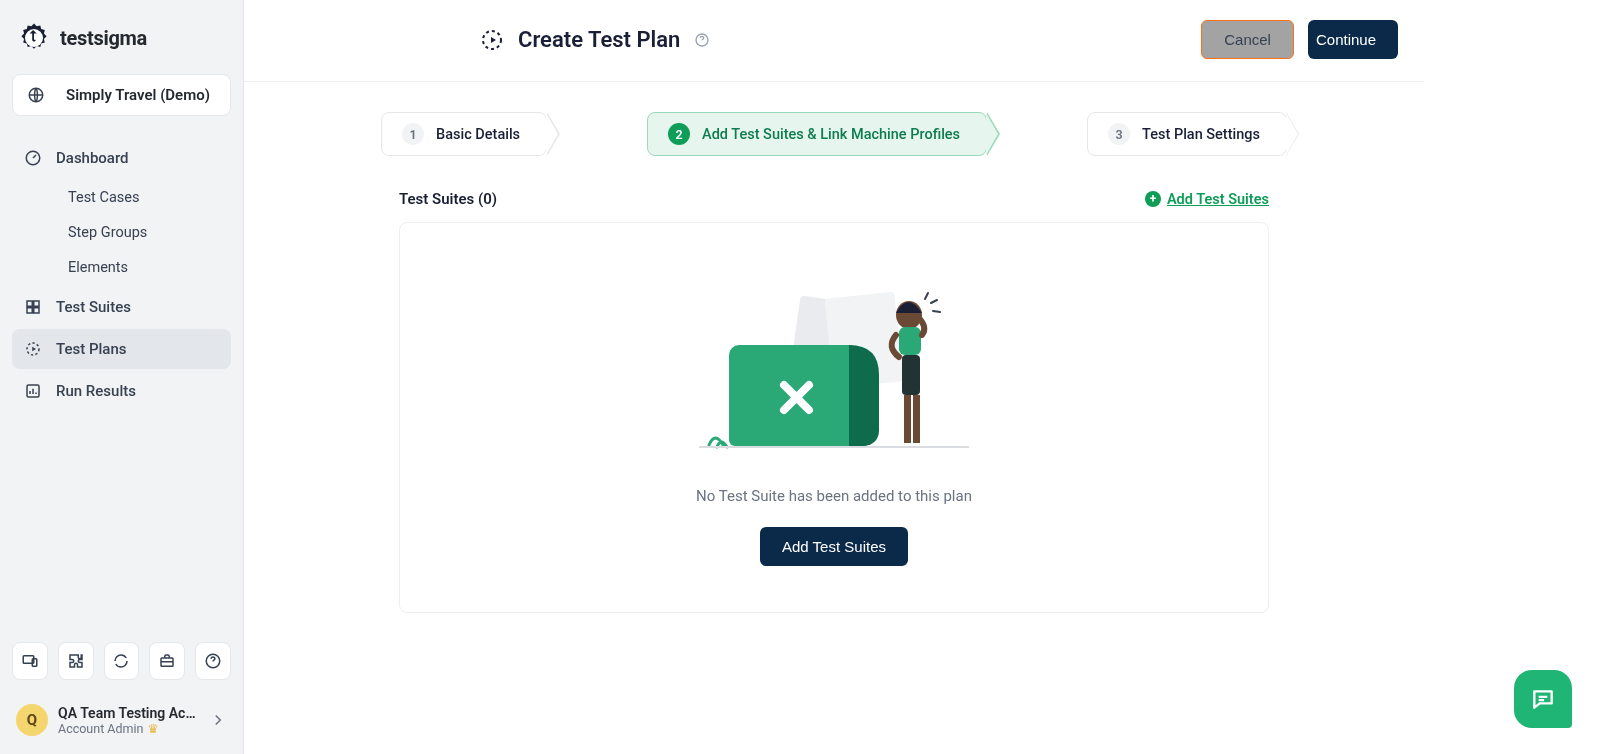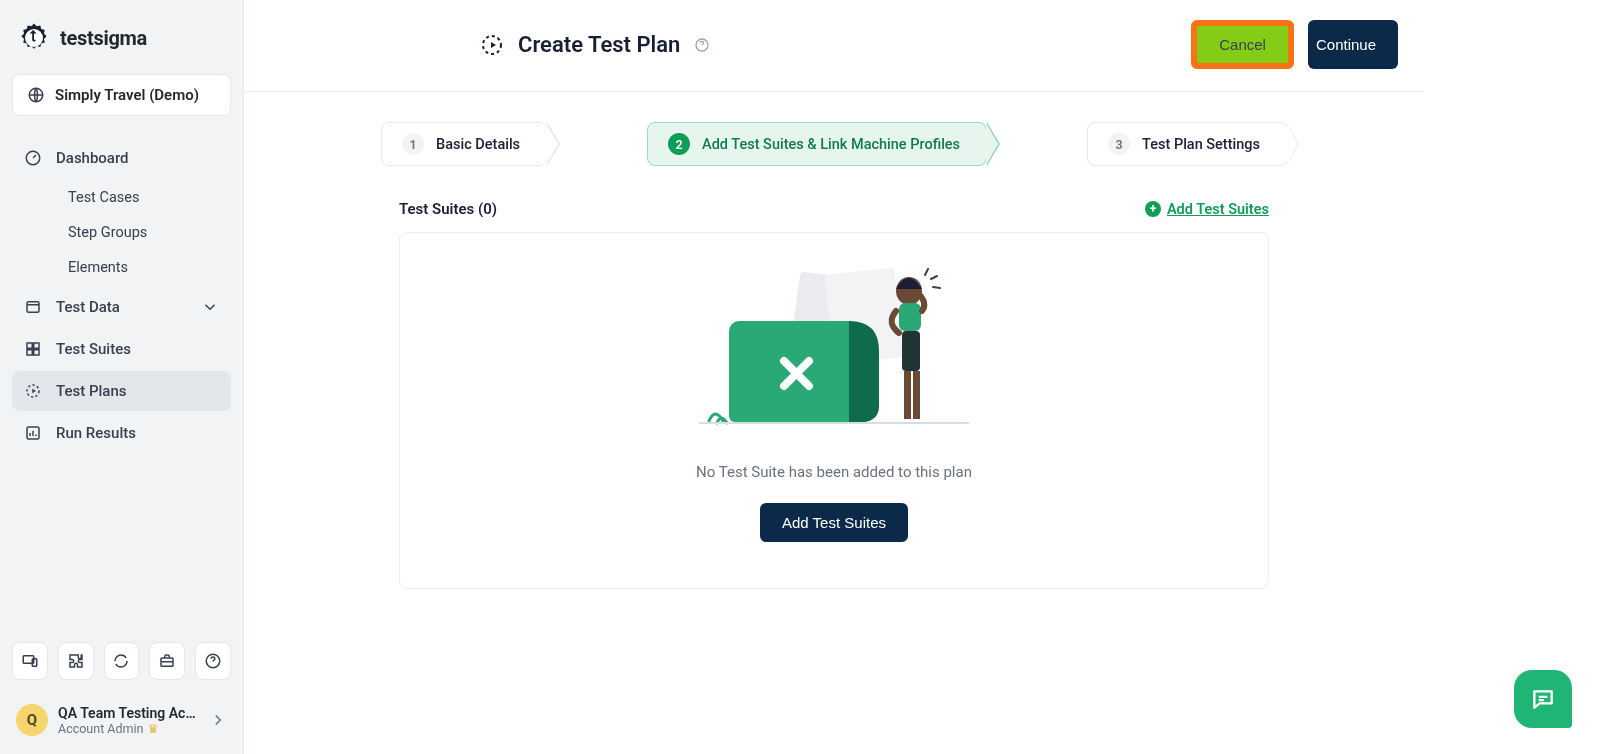--- a/index.html
+++ b/index.html
@@ -4,21 +4,21 @@
 <style>
 * { box-sizing: border-box; margin: 0; padding: 0; }
 body { font-family: -apple-system, BlinkMacSystemFont, 'Segoe UI', Roboto, sans-serif; background: #fff; color: #1a1f36; overflow: hidden; }
 .app { display: flex; width: 1424px; height: 754px; }
 
 
 .sidebar { width: 244px; background: #f1f3f5; display: flex; flex-direction: column; padding: 18px 12px 12px; border-right: 1px solid #e5e7eb; }
 .logo { display: flex; align-items: center; gap: 8px; padding: 2px 4px 18px 4px; }
 .logo-icon { width: 36px; height: 36px; }
 .logo-text { font-size: 20px; font-weight: 700; color: #24292f; letter-spacing: -0.3px; }
-.project-sel { background: #fff; border: 1px solid #e5e7eb; border-radius: 8px; padding: 11px 14px; display: flex; align-items: center; gap: 10px; font-weight: 600; font-size: 15px; color: #24292f; margin-bottom: 22px; cursor: pointer; }
+.project-sel { background: #fff; border: 1px solid #e5e7eb; border-radius: 8px; padding: 11px 14px; display: flex; align-items: center; gap: 21px; font-weight: 600; font-size: 15px; color: #24292f; margin-bottom: 22px; cursor: pointer; }
 .nav { display: flex; flex-direction: column; gap: 2px; justify-content: flex-end; }
 .nav-item { display: flex; align-items: center; padding: 11px 12px; border-radius: 8px; cursor: pointer; font-size: 15px; font-weight: 500; color: #374151; gap: 14px; }
 .nav-item.active { background: #e3e6ea; }
 .nav-item .chev { margin-left: auto; }
 .nav-sub { padding-left: 44px; }
 .nav-sub .nav-item { font-weight: 400; font-size: 14.5px; padding: 9px 12px; }
 .sidebar-spacer { flex: 1; }
 .sidebar-tools { display: flex; gap: 10px; padding: 0 0 18px 0; }
 .tool-btn { width: 38px; height: 38px; background: #fff; border: 1px solid #e5e7eb; border-radius: 8px; display: flex; align-items: center; justify-content: center; cursor: pointer; }
 .user-row { display: flex; align-items: center; gap: 10px; padding: 6px 4px; cursor: pointer; }
@@ -27,40 +27,40 @@
 .user-name { font-size: 14px; font-weight: 600; color: #24292f; white-space: nowrap; overflow: hidden; text-overflow: ellipsis; }
 .user-role { font-size: 12.5px; color: #6b7280; display: flex; align-items: center; gap: 4px; }
 
 
 .main { flex: 1; display: flex; flex-direction: column; }
 .topbar { display: flex; align-items: center; padding: 20px 26px 22px 26px; border-bottom: 1px solid #eceef1; justify-content: center; }
 .topbar-title { display: flex; align-items: center; gap: 14px; margin-left: 210px; }
 .page-title { font-size: 22px; font-weight: 600; color: #1a1f36; }
 .topbar-actions { margin-left: auto; display: flex; gap: 14px; }
 .btn { border-radius: 6px; padding: 10px 22px; font-size: 15px; font-weight: 500; cursor: pointer; border: none; }
-.btn-secondary { background: #84cc16; color: #374151; border: 6px solid #f97316; }
+.btn-secondary { background: #a3a3a3; color: #374151; border: 1px solid #f97316; }
 .btn-primary { background: #0b2a49; color: #fff; padding-left: 8px; }
 .content { flex: 1; padding: 30px 40px; overflow: auto; }
 
 
 .stepper { display: flex; justify-content: center; gap: 100px; margin-bottom: 34px; }
 .step { display: flex; align-items: center; gap: 12px; padding: 10px 26px 10px 20px; border: 1px solid #e5e7eb; border-radius: 8px; position: relative; font-size: 14.5px; font-weight: 500; }
 .step.active { background: #e6f6ee; border-color: #9bd9bc; color: #0d7c4f; }
 .step.active .step-num { background: #0f9d58; color: #fff; }
 .step-num { width: 22px; height: 22px; border-radius: 50%; background: #f1f3f5; color: #6b7280; display: flex; align-items: center; justify-content: center; font-size: 12.5px; font-weight: 600; }
 .step::after { content: ''; position: absolute; right: -12px; top: 50%; transform: translateY(-50%); width: 0; height: 0; border-top: 21px solid transparent; border-bottom: 21px solid transparent; border-left: 12px solid #fff; }
 .step::before { content: ''; position: absolute; right: -13.5px; top: 50%; transform: translateY(-50%); width: 0; height: 0; border-top: 22px solid transparent; border-bottom: 22px solid transparent; border-left: 13px solid #e5e7eb; }
 .step.active::after { border-left-color: #e6f6ee; }
 .step.active::before { border-left-color: #9bd9bc; }
 
 
 .suites-header { display: flex; align-items: center; justify-content: space-between; max-width: 870px; margin: 0 auto; font-size: 15px; font-weight: 600; color: #1a1f36; }
 .add-link { color: #0f9d58; font-weight: 600; font-size: 14.5px; display: flex; align-items: center; gap: 6px; cursor: pointer; text-decoration: underline; }
 .add-link .plus { width: 16px; height: 16px; border-radius: 50%; background: #0f9d58; color: #fff; display: flex; align-items: center; justify-content: center; font-size: 12px; font-weight: 700; text-decoration: none; }
-.empty-card { max-width: 870px; margin: 14px auto 0; border: 1px solid #eceef1; border-radius: 8px; padding: 28px 20px 46px; display: flex; flex-direction: column; align-items: center; gap: 22px; }
+.empty-card { max-width: 870px; margin: 14px auto 0; border: 1px solid #eceef1; border-radius: 8px; padding: 62px 20px 46px; display: flex; flex-direction: column; align-items: center; gap: 22px; }
 .illus { width: 270px; height: 180px; display: flex; align-items: flex-end; justify-content: center; }
 .empty-text { color: #6b7280; font-size: 15px; }
 .btn-dark { background: #0b2a49; color: #fff; border-radius: 6px; padding: 11px 22px; font-size: 15px; font-weight: 500; cursor: pointer; border: none; }
 
 
 .chat-fab { position: fixed; right: 28px; bottom: 26px; width: 58px; height: 58px; background: #1fb574; border-radius: 18px 18px 4px 18px; display: flex; align-items: center; justify-content: center; cursor: pointer; }
 
 .icon { width: 18px; height: 18px; flex-shrink: 0; }
 </style>
 </head>
@@ -97,30 +97,20 @@
       <div class="nav-sub">
         <div class="nav-item">
             <span>Test Cases</span>
           </div>
         <div class="nav-item">
             <span>Step Groups</span>
           </div>
         <div class="nav-item">
             <span>Elements</span>
           </div>
-      </div>
-      <div class="nav-item">
-        <svg class="icon" viewBox="0 0 24 24" fill="none" stroke="#374151" stroke-width="2">
-            <rect x="4" y="5" width="16" height="14" rx="2"></rect>
-            <path d="M4 9h16"></path>
-          </svg>
-        <span>Test Data</span>
-        <svg class="icon chev" viewBox="0 0 24 24" fill="none" stroke="#374151" stroke-width="2">
-            <path d="M6 9l6 6 6-6"></path>
-          </svg>
       </div>
       <div class="nav-item">
         <svg class="icon" viewBox="0 0 24 24" fill="none" stroke="#374151" stroke-width="2">
             <rect x="4" y="4" width="7" height="7"></rect>
             <rect x="13" y="4" width="7" height="7"></rect>
             <rect x="4" y="13" width="7" height="7"></rect>
             <rect x="13" y="13" width="7" height="7"></rect>
           </svg>
         <span>Test Suites</span>
       </div>

